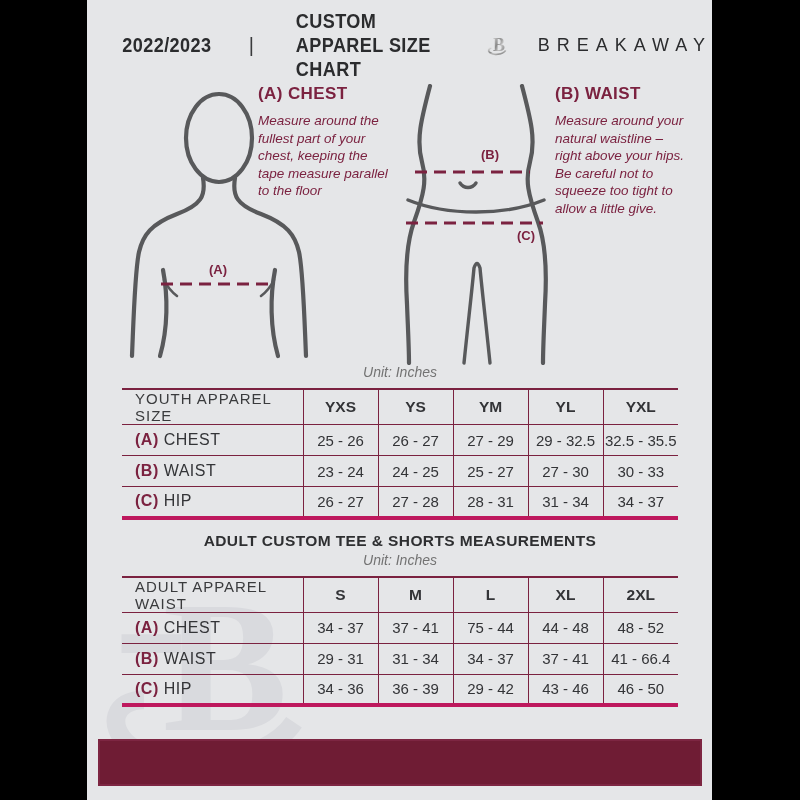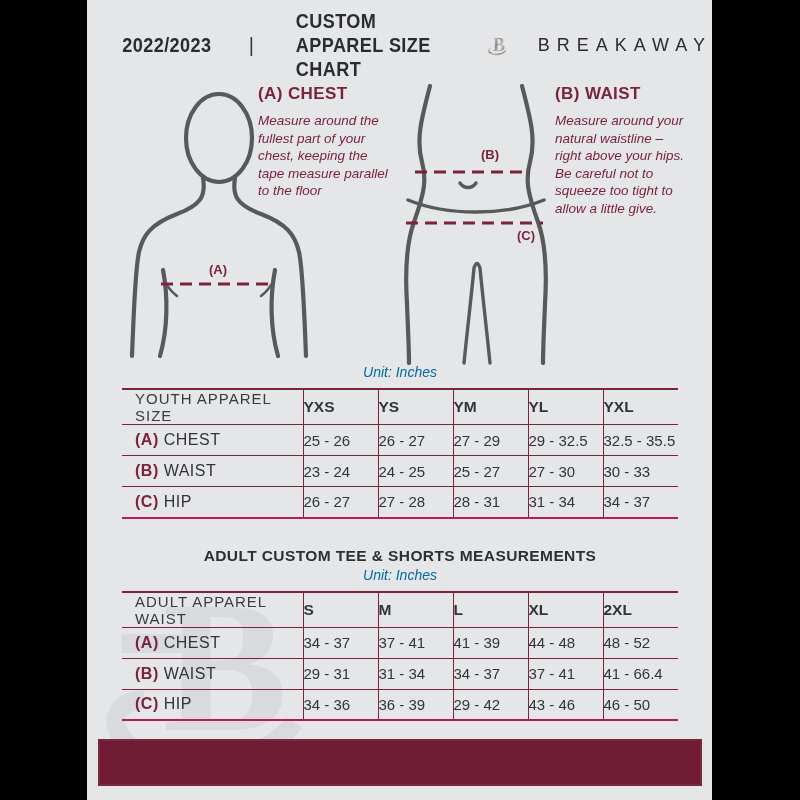--- a/index.html
+++ b/index.html
@@ -57,33 +57,33 @@
   
   .watermark { position:absolute; left:12px; top:546px; z-index:0; opacity:1; }
 
   
   .tables { position:absolute; left:35px; top:364px; width:556px; z-index:1; }
   .tbl-title {
     text-align:center; font-size:15.5px; font-weight:bold; color:#2e2f31;
     letter-spacing:.4px; margin-bottom:2px;
   }
   .tbl-unit {
-    text-align:center; font-size:14px; font-style:italic; color:#0369a1;
+    text-align:center; font-size:14px; font-style:italic; color:#737373;
     margin-bottom:8px;
   }
   table.size-table {
     width:556px; border-collapse:collapse; table-layout:fixed;
-    border-top:2px solid #7b2240; border-bottom:2px solid #be185d;
-    margin-bottom:28px;
+    border-top:2px solid #7b2240; border-bottom:4px solid #be185d;
+    margin-bottom:12px;
   }
   table.size-table col.c-label { width:181px; }
   table.size-table col.c-size  { width:75px; }
   table.size-table tr { border-bottom:1.5px solid #7b2240; }
   table.size-table th, table.size-table td {
-    border-left:1.5px solid #7b2240; text-align:left; color:#333437;
+    border-left:1.5px solid #7b2240; text-align:center; color:#333437;
   }
   table.size-table th:first-child, table.size-table td:first-child { border-left:none; }
   table.size-table th { height:33px; font-size:15.5px; font-weight:bold; }
   table.size-table th.label-col {
     font-weight:normal; text-align:left; padding-left:13px; font-size:15px;
     letter-spacing:1px; color:#3a3b3d;
   }
   table.size-table td { height:31px; font-size:15px; font-weight:normal; }
   table.size-table td.label-col { text-align:left; padding-left:13px; font-size:16px; letter-spacing:.5px; }
   .row-key { color:#7b2240; font-weight:bold; }
@@ -253,21 +253,21 @@
             <th>L</th>
             <th>XL</th>
             <th>2XL</th>
           </tr>
         </thead>
         <tbody>
           <tr>
             <td class="label-col"><span class="row-key">(A)</span> <span>CHEST</span></td>
             <td>34 - 37</td>
             <td>37 - 41</td>
-            <td>41 - 39</td>
+            <td>75 - 44</td>
             <td>44 - 48</td>
             <td>48 - 52</td>
           </tr>
           <tr>
             <td class="label-col"><span class="row-key">(B)</span> <span>WAIST</span></td>
             <td>29 - 31</td>
             <td>31 - 34</td>
             <td>34 - 37</td>
             <td>37 - 41</td>
             <td>41 - 66.4</td>

